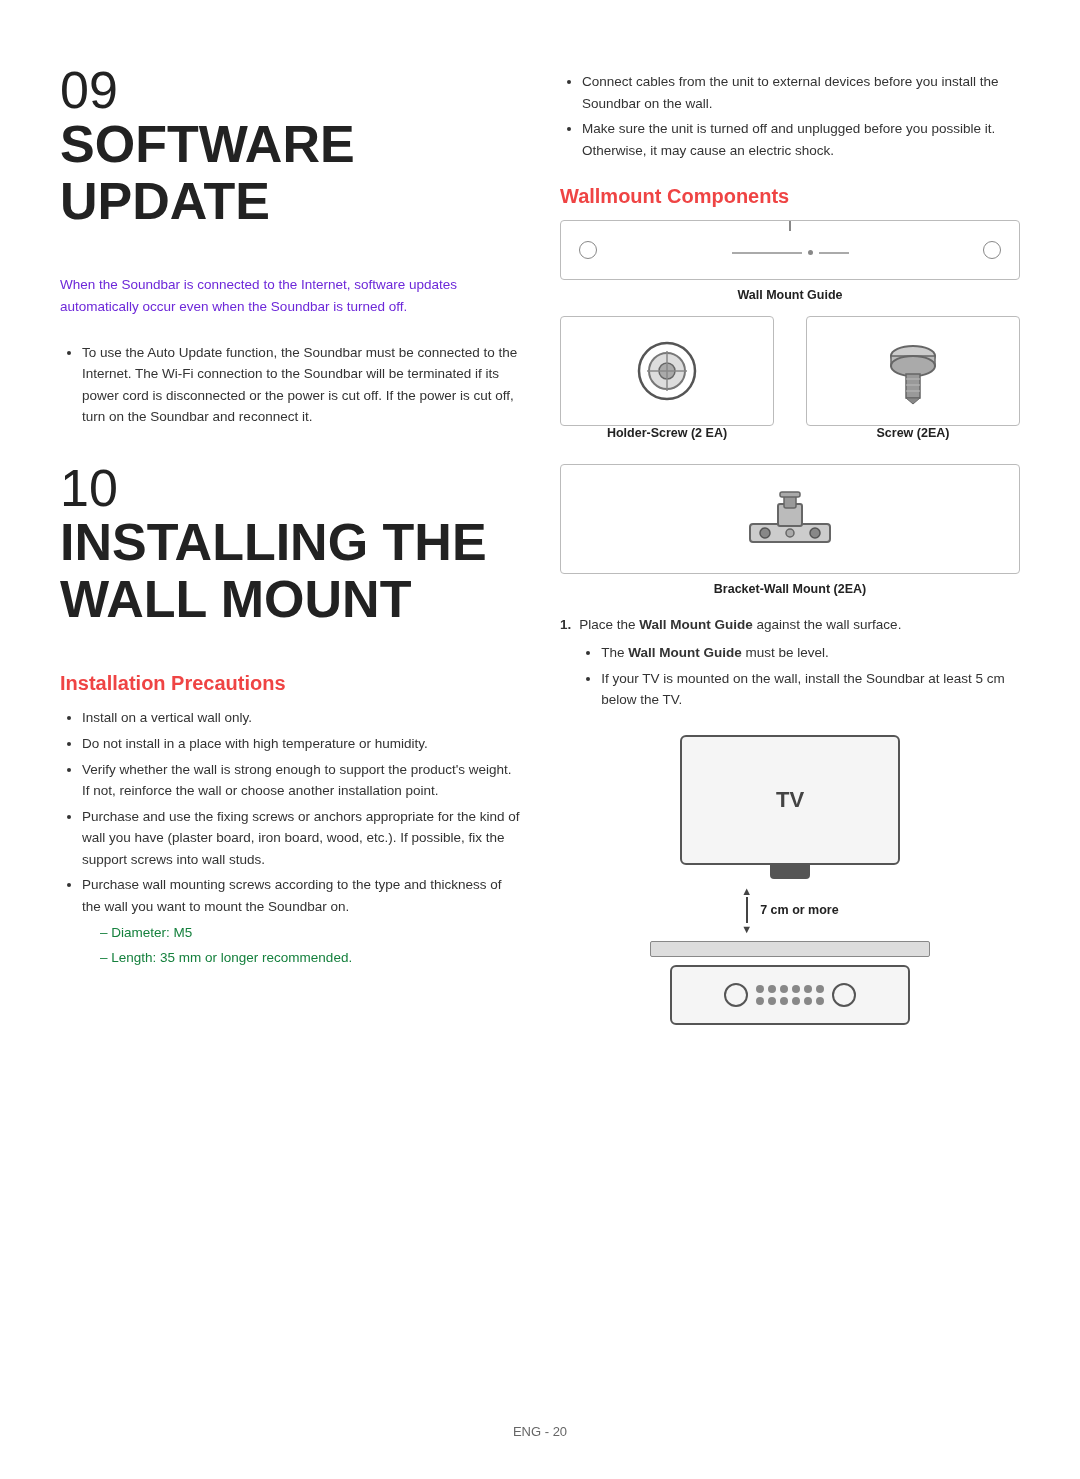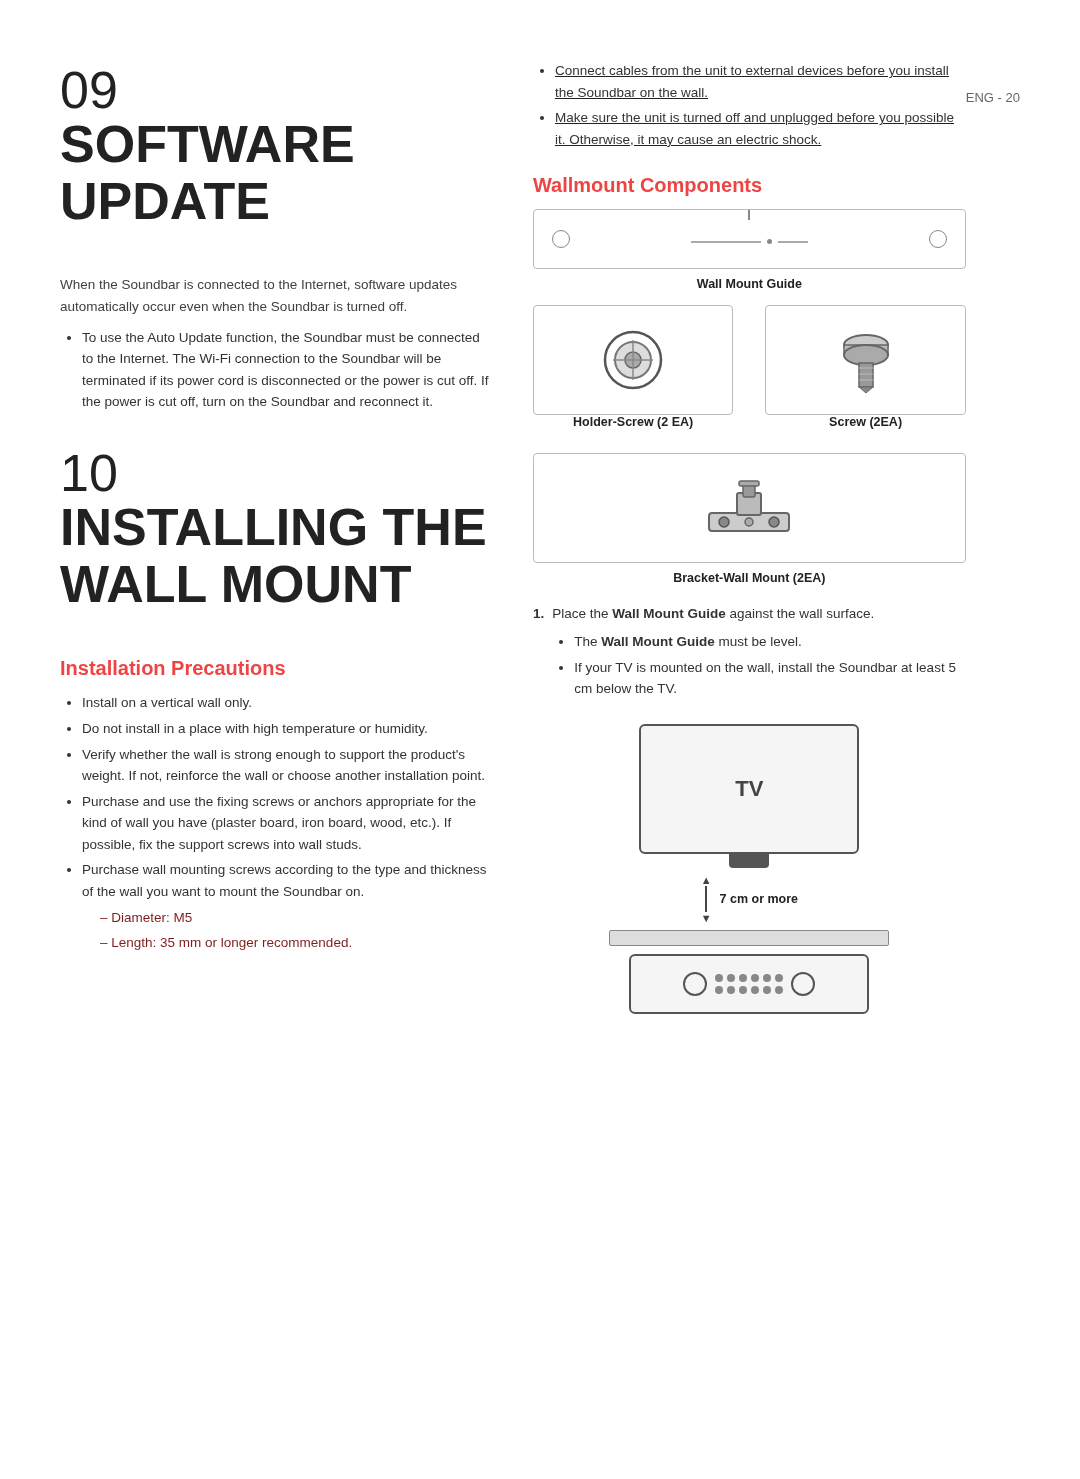--- a/index.html
+++ b/index.html
@@ -9,21 +9,21 @@
       font-size: 14px;
       color: #222;
       width: 1080px;
       min-height: 1479px;
     }
     .page {
       width: 1080px;
       min-height: 1479px;
       padding: 60px 60px 40px 60px;
       display: flex;
-      flex-direction: row;
+      flex-direction: column;
     }
     .two-col {
       display: flex;
       gap: 40px;
       flex: 1;
     }
     .left-col {
       flex: 1;
       min-width: 0;
     }
@@ -51,22 +51,22 @@
       align-items: flex-start;
       margin-bottom: 22px;
     }
     .section-title-inline .section-number {
       margin-top: 4px;
       white-space: nowrap;
     }
     .section-body-text {
       font-size: 13.5px;
       line-height: 1.6;
-      color: #404040;
-      margin-bottom: 9px;
+      color: #6d28d9;
+      margin-bottom: 24px;
     }
     .bullet-list {
       list-style: disc;
       padding-left: 22px;
       margin-bottom: 10px;
     }
     .bullet-list li {
       font-size: 13.5px;
       line-height: 1.6;
       color: #333;
@@ -76,21 +76,21 @@
       list-style: none;
       padding-left: 18px;
       margin-top: 4px;
     }
     .dash-list li::before {
       content: '– ';
     }
     .dash-list li {
       font-size: 13.5px;
       line-height: 1.6;
-      color: #7f1d1d;
+      color: #15803d;
     }
     .section-divider {
       margin: 30px 0 20px 0;
     }
     .subsection-title {
       font-size: 20px;
       font-weight: 700;
       color: #ef4444;
       margin-bottom: 12px;
     }
@@ -291,21 +291,21 @@
             <li>Diameter: M5</li>
             <li>Length: 35 mm or longer recommended.</li>
           </ul>
         </li>
       </ul>
 
     </div>
 
     <div class="right-col">
 
-      <ul class="bullet-list" style="margin-top:0; margin-bottom:24px;text-decoration:underline;">
+      <ul class="bullet-list" style="margin-top:11px; margin-bottom:24px;">
         <li>Connect cables from the unit to external devices before you install the Soundbar on the wall.</li>
         <li>Make sure the unit is turned off and unplugged before you possible it. Otherwise, it may cause an electric shock.</li>
       </ul>
 
       <div class="subsection-title">Wallmount Components</div>
 
       <div class="wallmount-guide-box">
         <div style="position:relative;">
           <div class="dot-circle" style="width:18px;height:18px;border:1.5px solid #888;border-radius:50%;"></div>
         </div>

